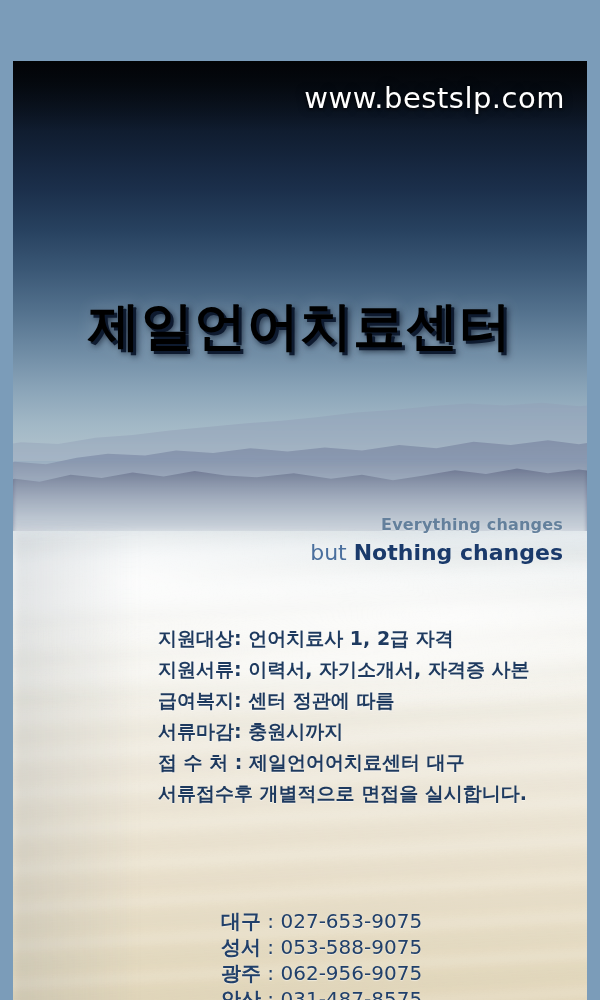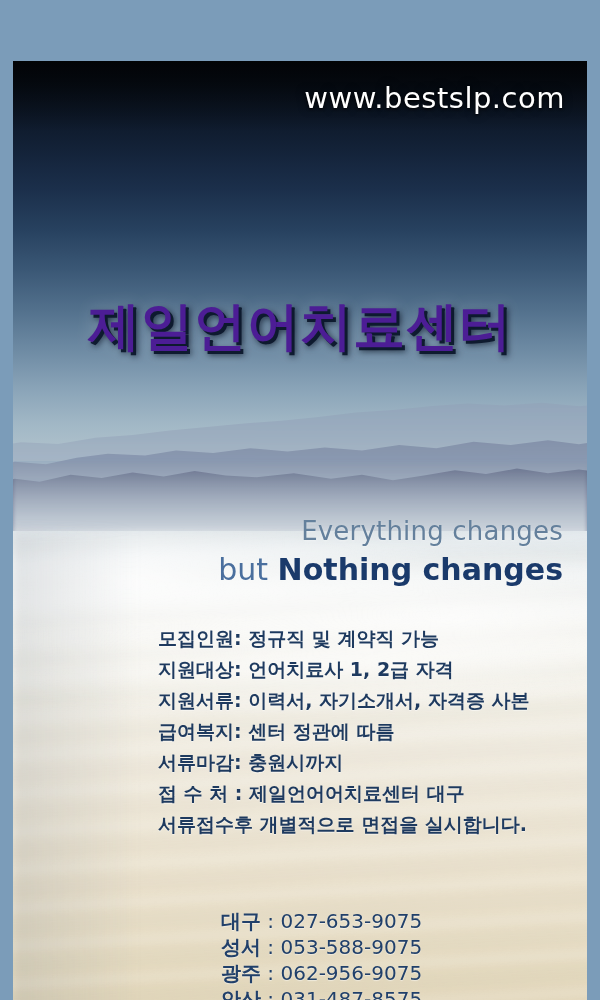--- a/index.html
+++ b/index.html
@@ -197,47 +197,47 @@
   .title {
     position: absolute;
     left: 0;
     top: 231px;
     width: 100%;
     text-align: center;
     font-family: "DejaVu Sans", "Liberation Sans", sans-serif;
     font-size: 52px;
     font-weight: 700;
     letter-spacing: 1px;
-    color: #4c1d95;
+    color: #000000;
     text-shadow:
        3px 3px 0   rgba(10,22,42,0.92),
        4px 4px 6px rgba(6,14,30,0.75),
        0   0   18px rgba(255,255,255,0.25);
     white-space: nowrap;
   }
 
   .tagline {
     position: absolute;
     right: 24px;
     top: 455px;
     text-align: right;
     line-height: 1.18;
     font-family: "DejaVu Sans", "Liberation Sans", sans-serif;
   }
   .tagline .line1 {
     display: block;
-    font-size: 26px;
-    font-weight: 400;
+    font-size: 16px;
+    font-weight: 700;
     color: #64809c;
     letter-spacing: 0.2px;
     text-shadow: 0 1px 2px rgba(255,255,255,0.35);
   }
   .tagline .line2 {
     display: block;
-    font-size: 30px;
+    font-size: 22px;
     margin-top: 5px;
     white-space: nowrap;
   }
   .tagline .but {
     font-weight: 400;
     color: #4a6f9e;
   }
   .tagline .nothing {
     font-weight: 700;
     color: #1a3a6b;
@@ -295,21 +295,20 @@
     <div class="url">www.bestslp.com</div>
 
     <div class="title">제일언어치료센터</div>
 
     <div class="tagline">
       <span class="line1">Everything changes</span>
       <span class="line2"><span class="but">but </span><span class="nothing">Nothing changes</span></span>
     </div>
 
     <div class="details">
-      <div class="row">모집인원: 정규직 및 계약직 가능</div>
       <div class="row">지원대상: 언어치료사 1, 2급 자격</div>
       <div class="row">지원서류: 이력서, 자기소개서, 자격증 사본</div>
       <div class="row">급여복지: 센터 정관에 따름</div>
       <div class="row">서류마감: 충원시까지</div>
       <div class="row">접 수 처 : 제일언어어치료센터 대구</div>
       <div class="row">서류접수후 개별적으로 면접을 실시합니다.</div>
     </div>
 
     <div class="phones">
       <div class="row"><span class="label">대구</span><span> : </span><span>027-653-9075</span></div>

